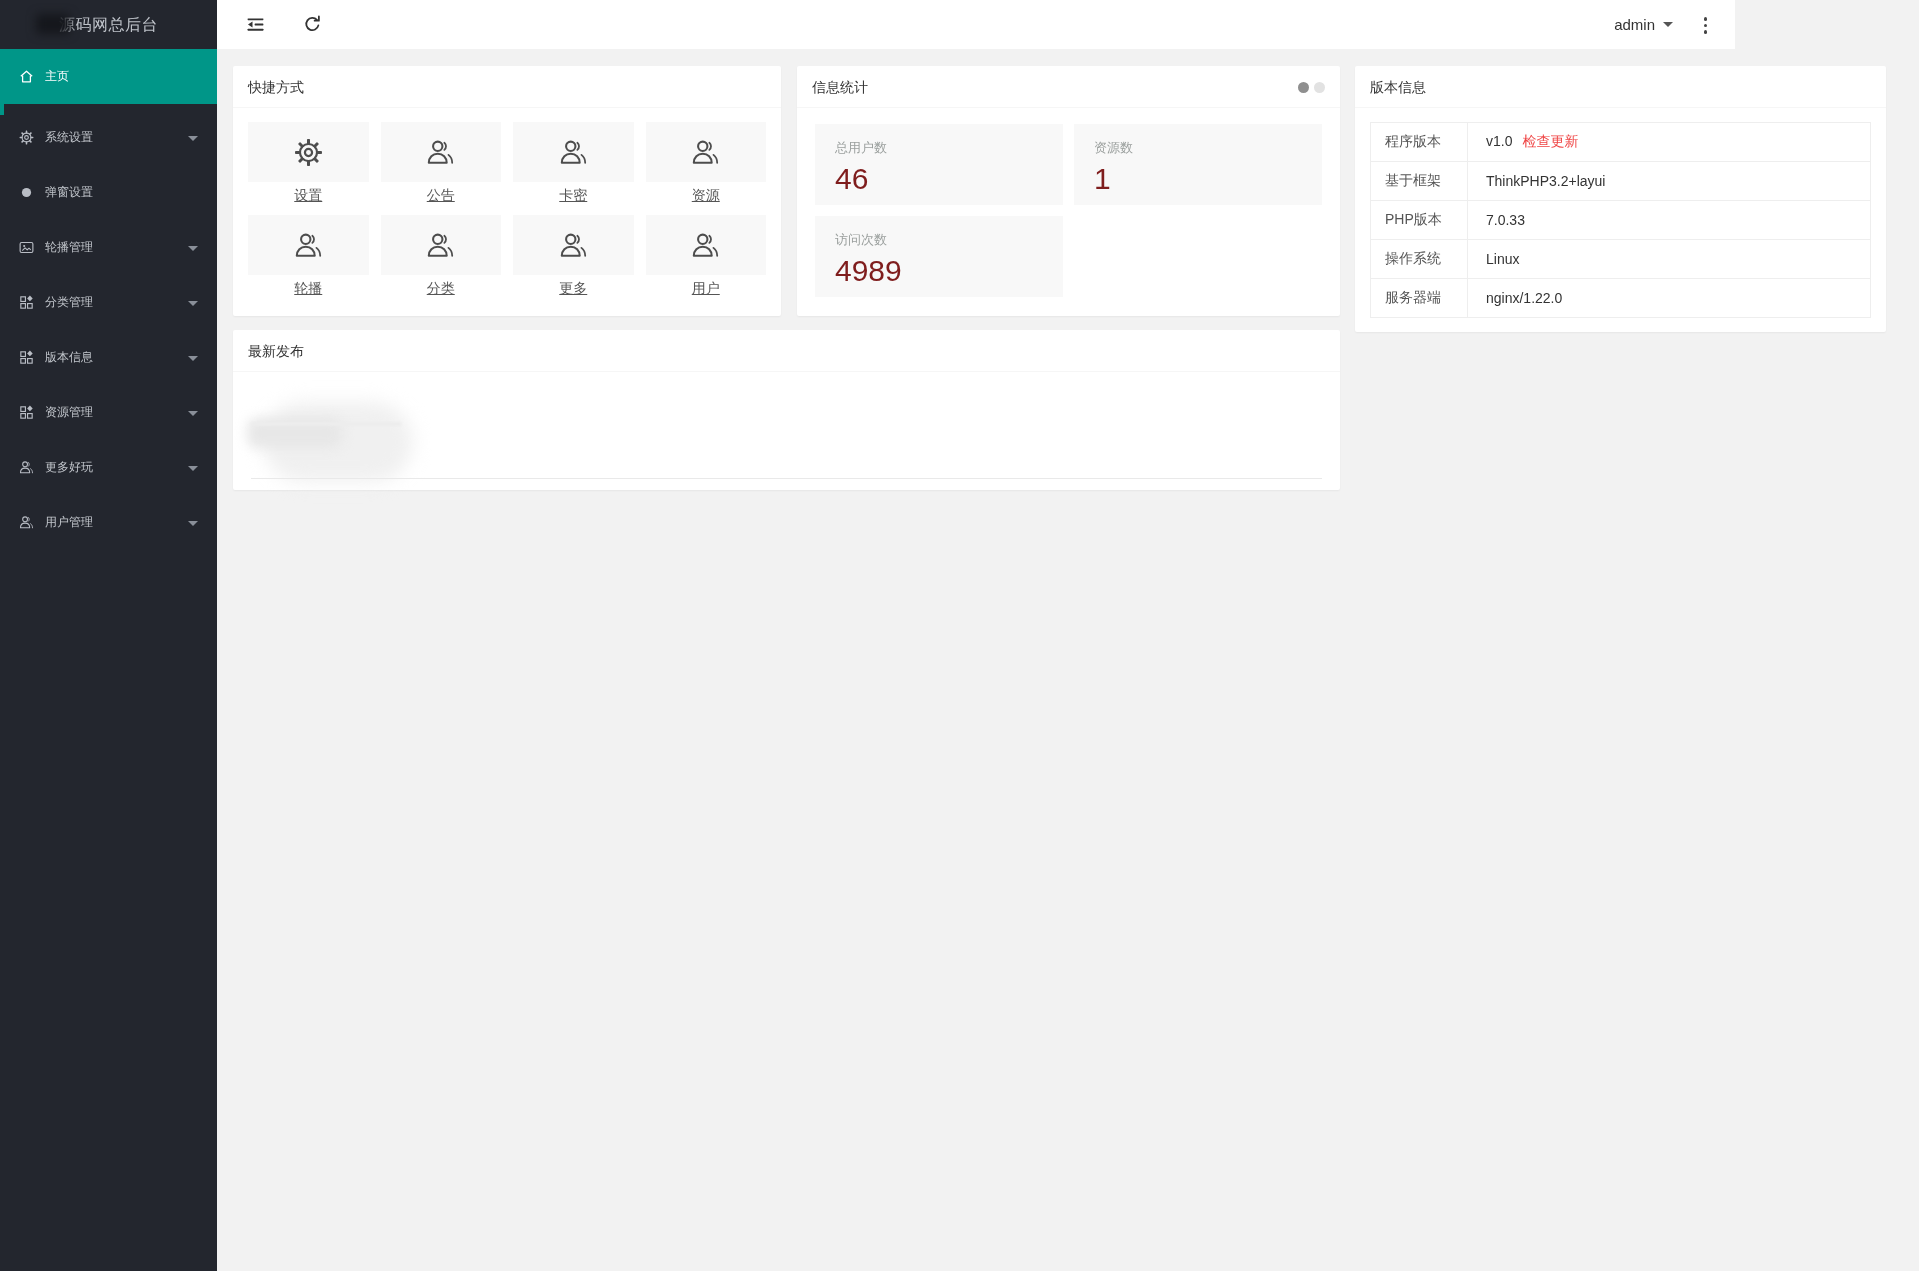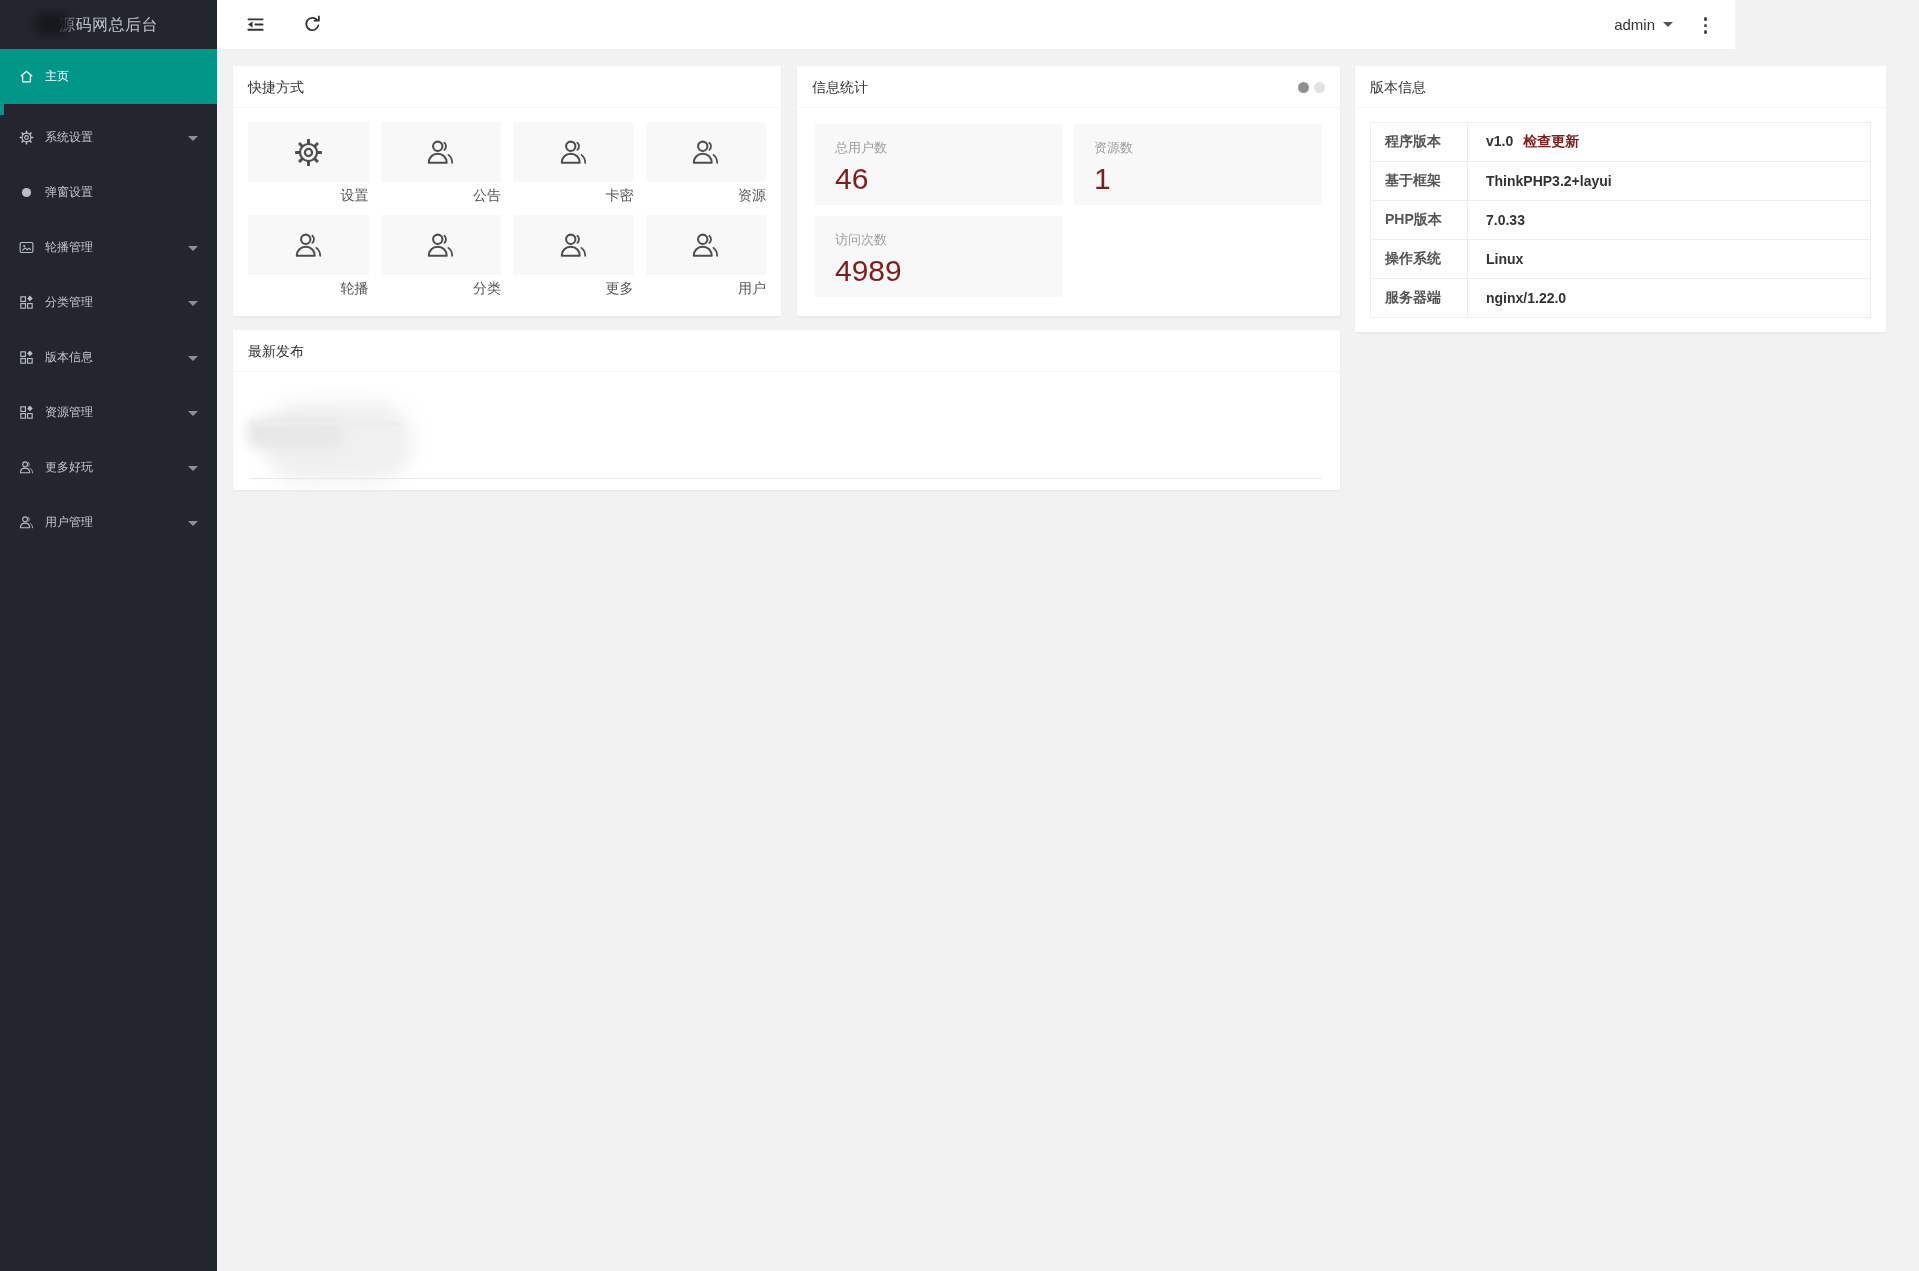--- a/index.html
+++ b/index.html
@@ -38,37 +38,37 @@
   .card-header { height:42px; line-height:42px; padding:0 15px; border-bottom:1px solid #f6f6f6; font-size:14px; color:#333; position:relative; }
   #card-shortcuts { left:233px; top:66px; width:548px; height:250px; }
   #card-stats     { left:797px; top:66px; width:543px; height:250px; }
   #card-version   { left:1355px; top:66px; width:531px; height:266px; }
   #card-latest    { left:233px; top:330px; width:1107px; height:160px; }
   
   .shortcut-grid { padding:14px 15px 0; display:grid; grid-template-columns:repeat(4,1fr); column-gap:12px; row-gap:0; }
   .tile { cursor:pointer; }
   .tile-box { height:60px; background:#f8f8f8; display:flex; align-items:center; justify-content:center; }
   .tile-box svg { width:33px; height:33px; color:#4d4d4d; }
-  .tile-label { text-align:right; font-size:14px; color:#555; line-height:26px; margin-bottom:7px; }
+  .tile-label { text-align:center; font-size:14px; color:#555; line-height:26px; margin-bottom:7px;text-decoration:underline; }
   
   .dots { position:absolute; right:15px; top:16px; display:flex; gap:5px; }
   .dots i { width:11px; height:11px; border-radius:50%; cursor:pointer; }
   .dots i.on { background:#8f8f8f; }
   .dots i.off { background:#e2e2e2; }
   .stats-grid { padding:16px 18px; display:grid; grid-template-columns:1fr 1fr; gap:11px; }
   .stat-box { background:#f8f8f8; height:81px; padding:15px 20px; }
   .stat-label { font-size:13px; color:#9a9f9d; }
   .stat-value { font-size:30px; color:#7f1d1d; margin-top:6px; line-height:32px; }
   
-  .vbody { padding:14px 15px 15px;font-weight:bold; }
+  .vbody { padding:14px 15px 15px; }
   table.vtable { width:100%; border-collapse:collapse; font-size:14px; }
   .vtable td { border:1px solid #eee; height:39px; }
   .vtable td.lbl { width:97px; color:#555; padding-left:14px; }
   .vtable td.val { color:#333; padding-left:18px; }
-  .vtable a { color:#7f1d1d; text-decoration:none; margin-left:10px; cursor:pointer;text-align:right; }
+  .vtable a { color:#ef4444; text-decoration:none; margin-left:10px; cursor:pointer;text-align:right; }
   
   .latest-body { position:relative; height:117px; }
   .blob1 { position:absolute; left:14px; top:46px; width:95px; height:30px; background:#e7e7e7; border-radius:10px; filter:blur(6px); }
   .streak { position:absolute; left:18px; top:50px; width:150px; height:4px; background:#ededed; filter:blur(1px); }
   .blob2 { position:absolute; left:30px; top:30px; width:150px; height:80px; background:#f0f0f0; border-radius:40px; filter:blur(9px); }
   .latest-divider { position:absolute; left:18px; right:18px; top:106px; border-top:1px solid #e9e9e9; }
 </style>
 </head>
 <body>
 

